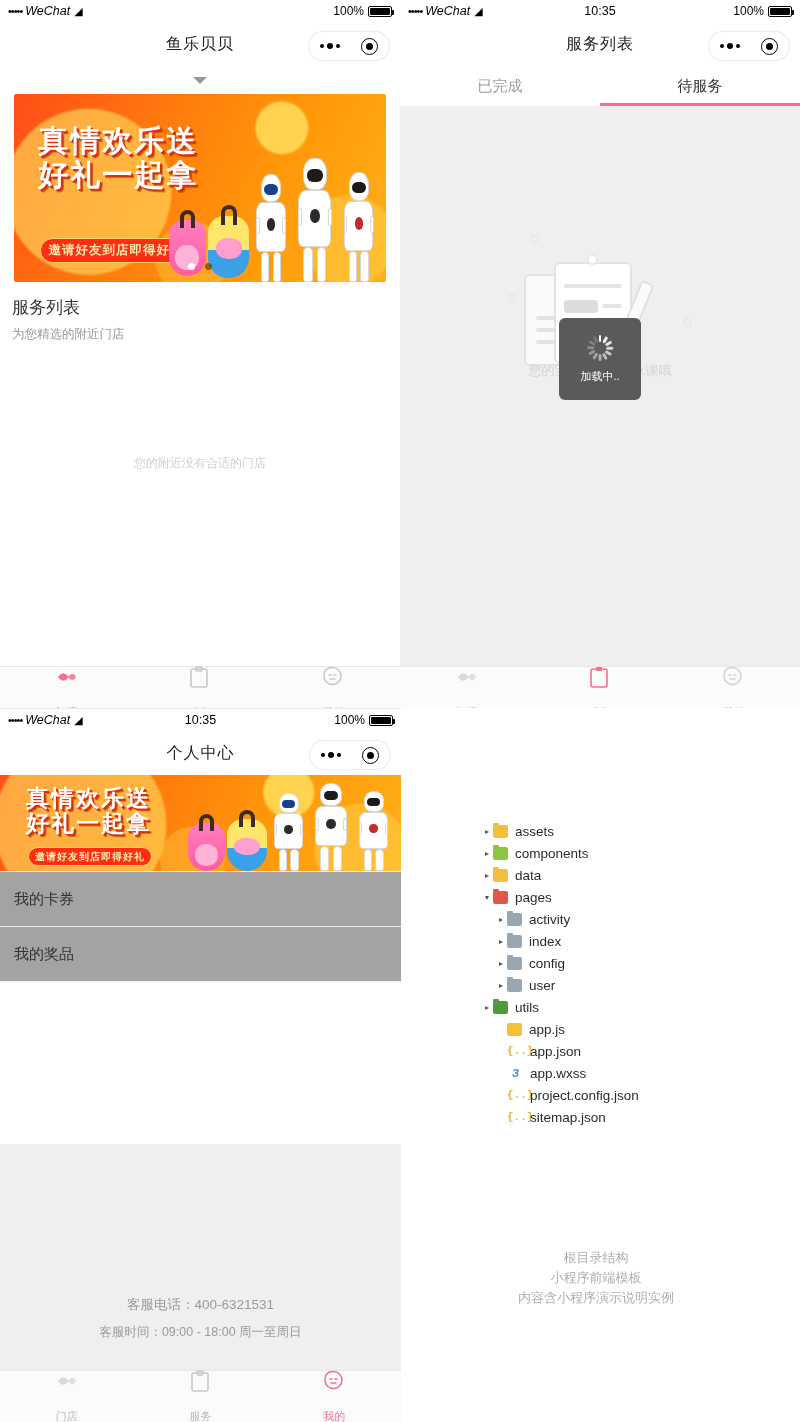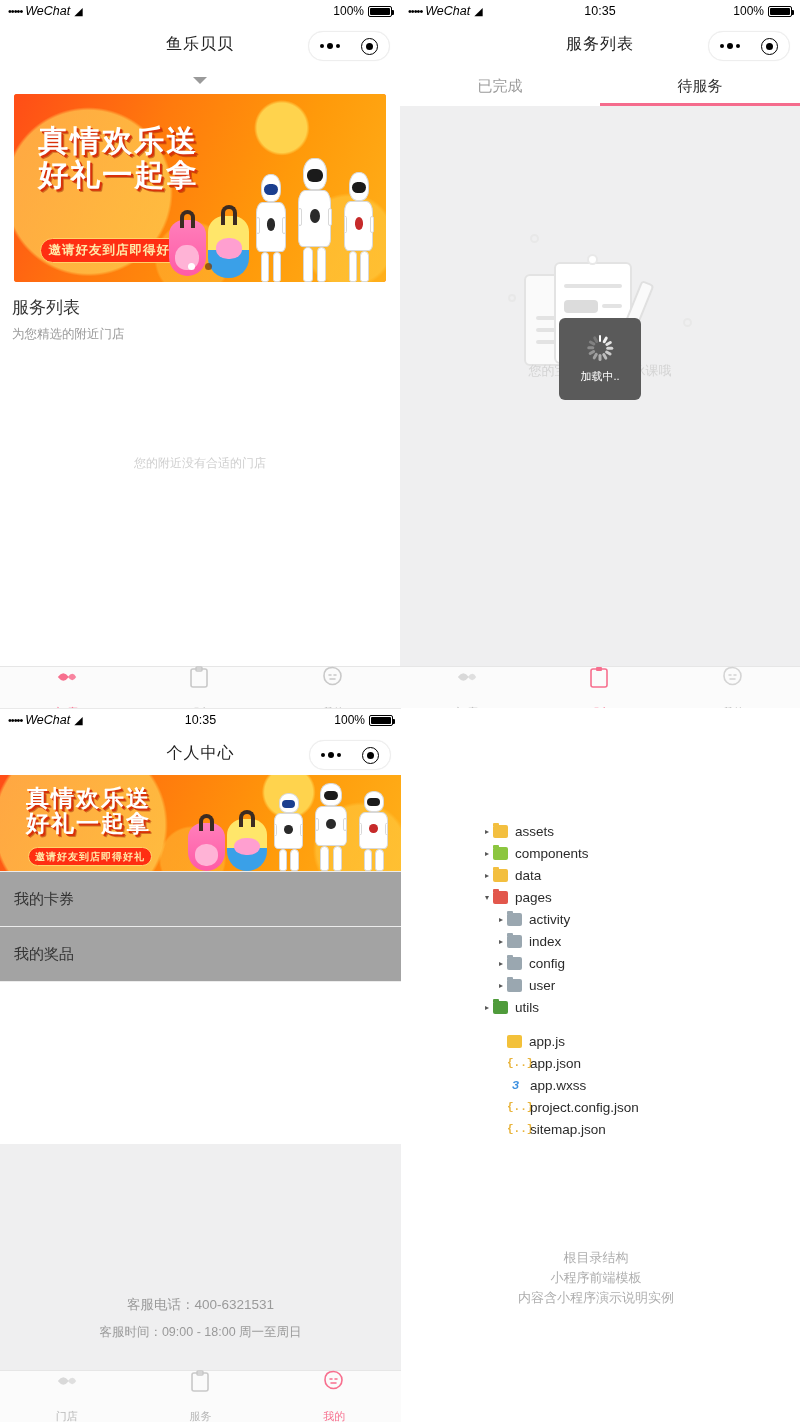--- a/index.html
+++ b/index.html
@@ -643,21 +643,21 @@
         <div class="node" style="padding-left: 14px;">
           <span class="tw">▸</span>
           <span class="fico gray"></span>
           <span>user</span>
         </div>
         <div class="node" style="padding-left: 0px;">
           <span class="tw">▸</span>
           <span class="fico greend"></span>
           <span>utils</span>
         </div>
-        <div class="node" style="padding-left: 14px; margin-top: 12px;">
+        <div class="node" style="padding-left: 14px;">
           <span class="tw"></span>
           <span class="jsico"></span>
           <span>app.js</span>
         </div>
         <div class="node" style="padding-left: 14px;">
           <span class="tw"></span>
           <span class="tico json">{..}</span>
           <span>app.json</span>
         </div>
         <div class="node" style="padding-left: 14px;">

